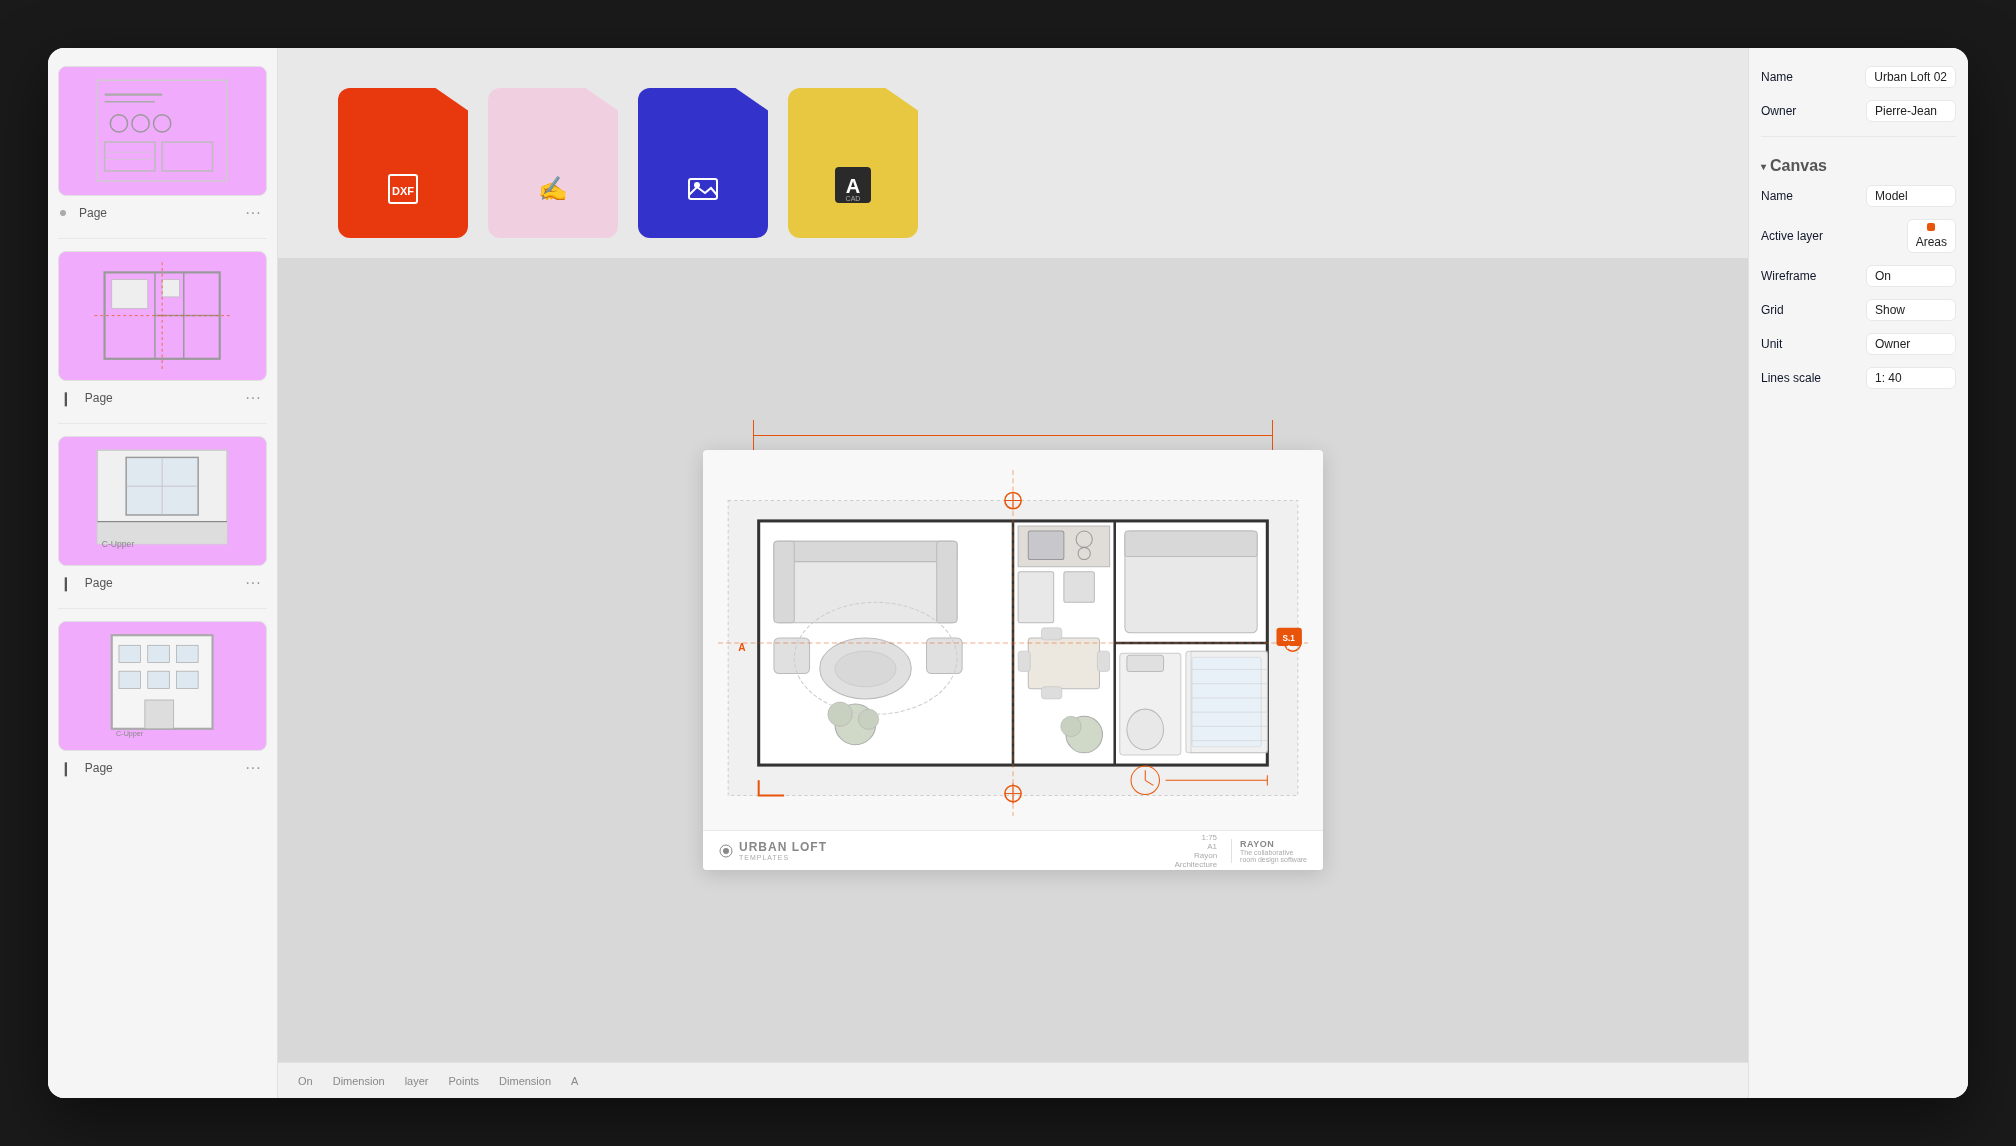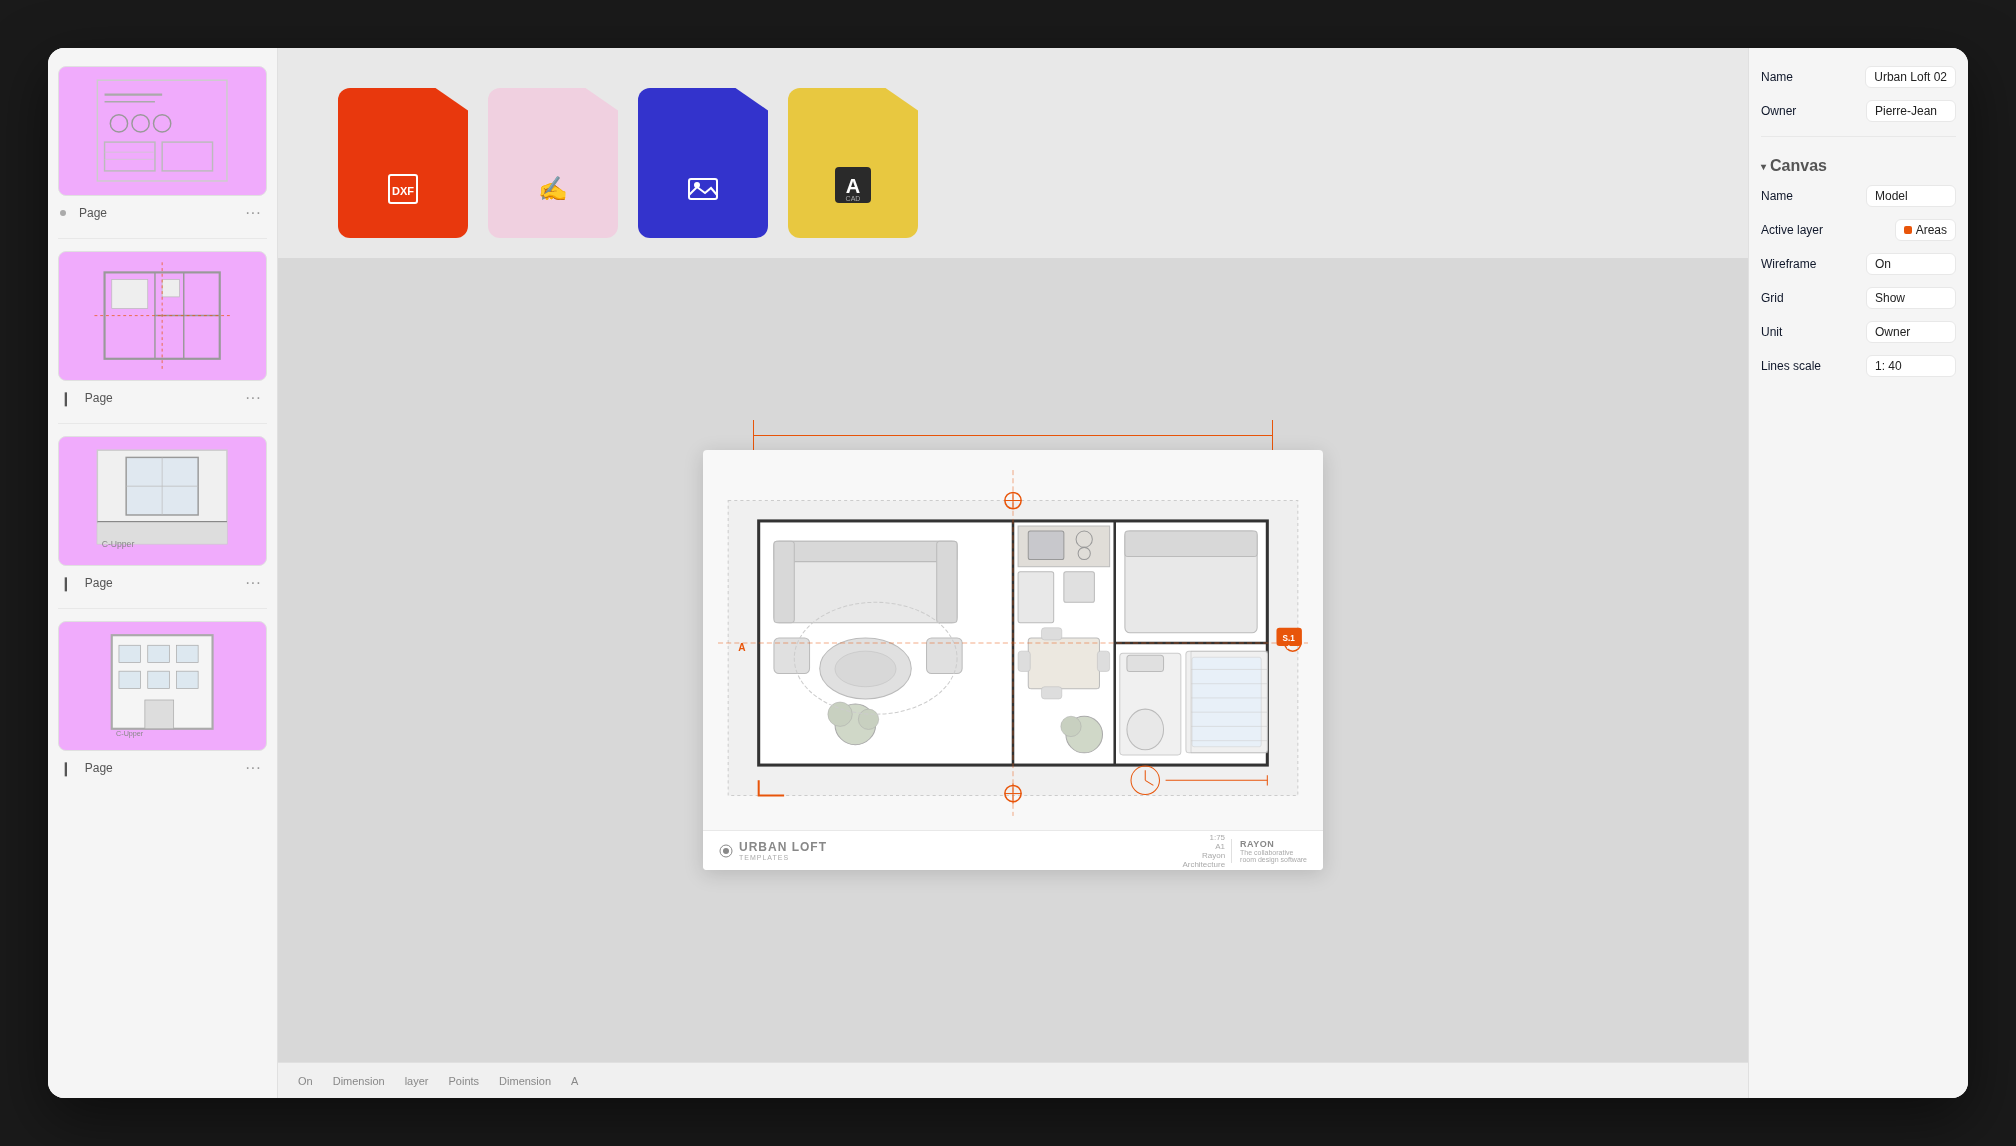--- a/index.html
+++ b/index.html
@@ -232,20 +232,21 @@
       display: flex;
       align-items: center;
       gap: 4px;
       background: #fff;
       padding: 3px 8px;
       border-radius: 6px;
       border: 1px solid #e8e8e8;
       font-size: 12px;
       color: #222;
       font-weight: 500;
+      flex-direction: column;
     }
 
     .layer-color-dot {
       width: 8px;
       height: 8px;
       background: #e8550a;
       border-radius: 2px;
       display: inline-block;
     }
 
@@ -287,21 +288,21 @@
       gap: 6px;
       font-size: 9px;
       color: #888;
       text-transform: uppercase;
       letter-spacing: 1px;
     }
 
     .brand-right {
       display: flex;
       align-items: center;
-      gap: 6px;
+      gap: 14px;
       font-size: 9px;
       color: #888;
     }
 
     .canvas-wrapper {
       position: relative;
       display: inline-block;
     }
   </style>
 </head>

